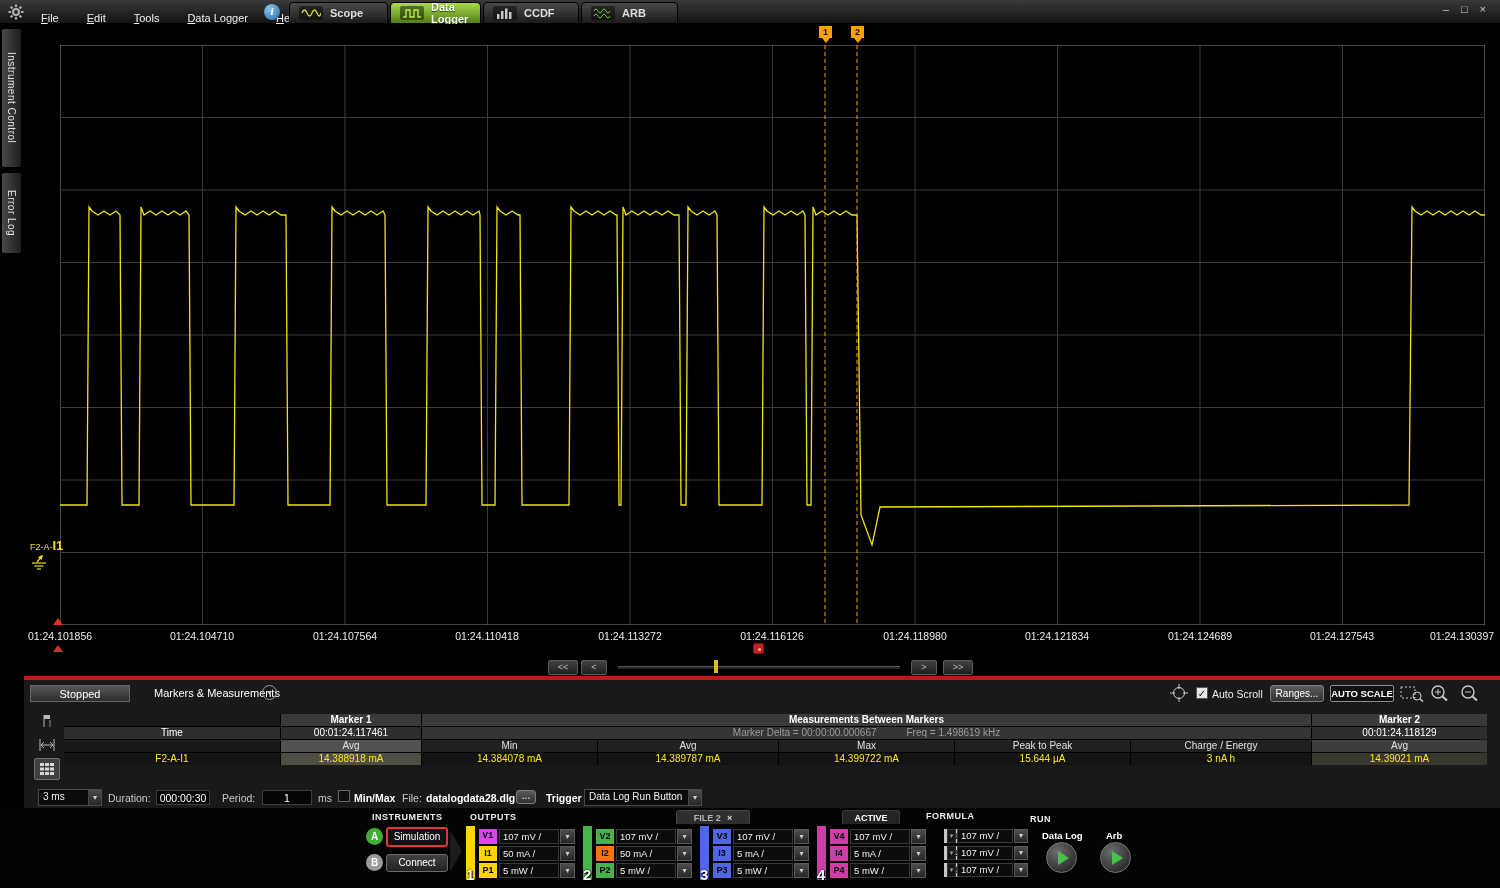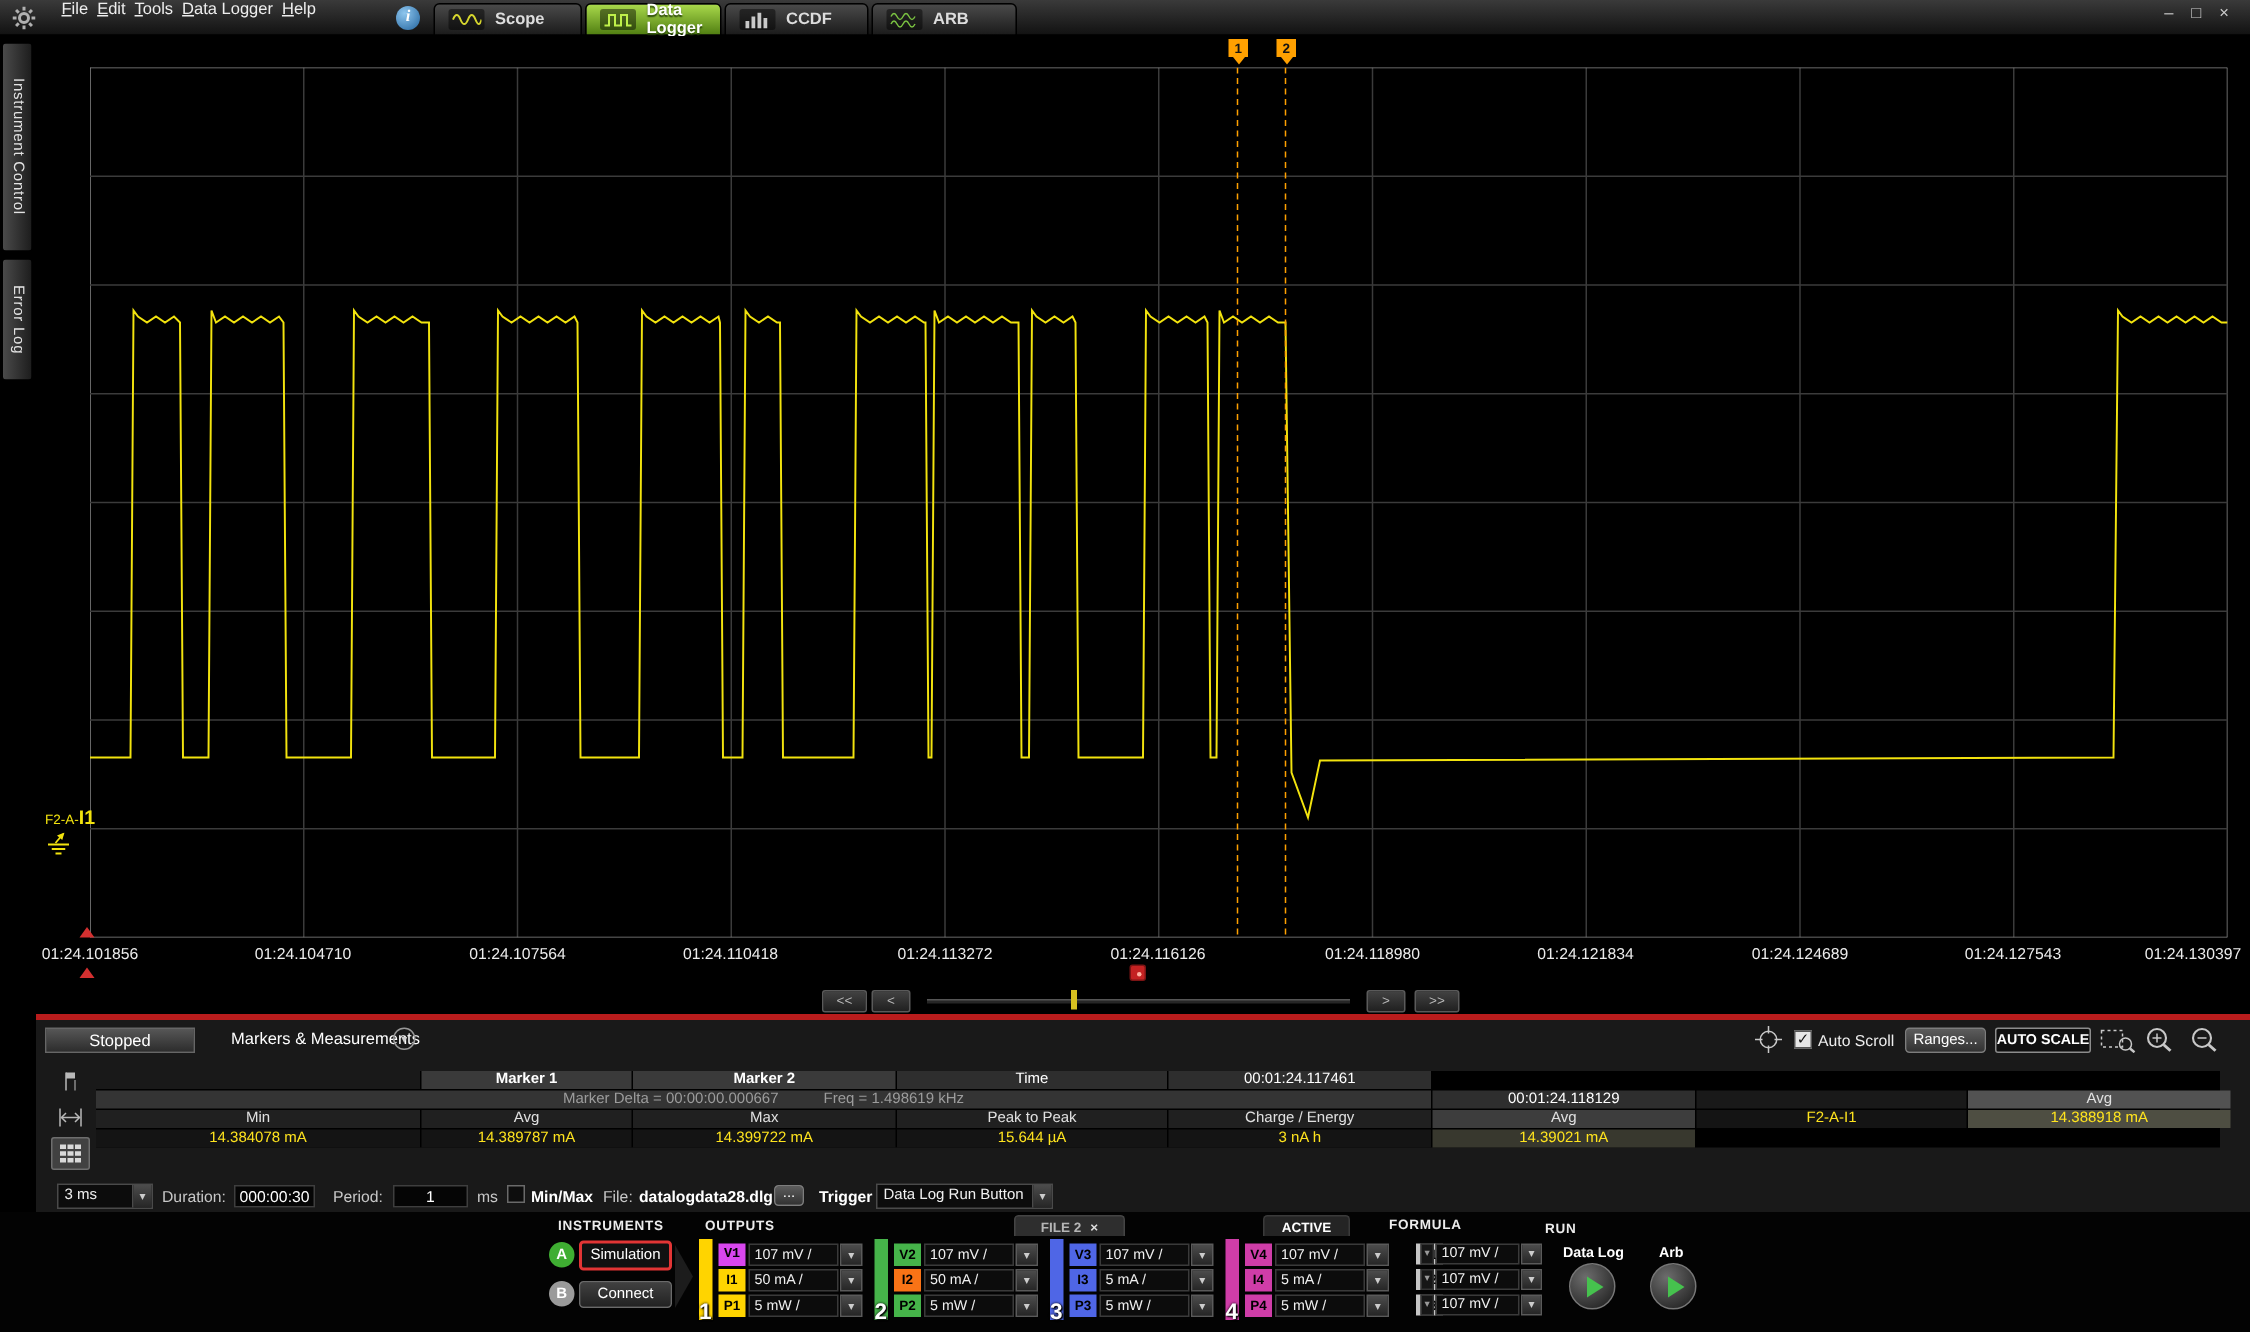--- a/index.html
+++ b/index.html
@@ -4,21 +4,21 @@
 <style>
   *{margin:0;padding:0;box-sizing:border-box;}
   html,body{width:1500px;height:888px;background:#000;overflow:hidden;
     font-family:"Liberation Sans",sans-serif;}
   #app{position:relative;width:1500px;height:888px;background:#000;color:#ddd;}
   .abs{position:absolute;}
 
   
   #titlebar{position:absolute;left:0;top:0;width:1500px;height:24px;
     background:linear-gradient(#3a3a3a,#121212);border-bottom:1px solid #000;}
-  #menus{position:absolute;left:38px;top:0;height:24px;display:flex;gap:0;align-items:flex-start;}
+  #menus{position:absolute;left:38px;top:0;height:24px;display:flex;gap:22px;align-items:flex-end;}
   .menu{display:inline-block;font-size:11px;color:#eee;padding:0 3px;cursor:default;}
   .menu::first-letter{text-decoration:underline;}
   .ttab{position:absolute;top:2px;height:22px;border-radius:4px 4px 0 0;
     background:linear-gradient(#4a4a4a,#1b1b1b);border:1px solid #000;color:#ddd;
     font-size:11px;font-weight:bold;display:flex;align-items:center;gap:7px;padding:0 9px;}
   .ttab.active{background:linear-gradient(#a9d94b,#517f12);color:#fff;text-shadow:0 1px 1px #27430a;}
   .ticon{display:inline-flex;align-items:center;justify-content:center;background:rgba(0,0,0,.45);
     border-radius:2px;padding:1px 2px;}
   #infoicon{position:absolute;left:264px;top:4px;width:16px;height:16px;border-radius:50%;
     background:radial-gradient(circle at 35% 30%,#8ec6ee,#22649e);color:#fff;
@@ -352,20 +352,21 @@
             <rect x="1" y="10" width="4" height="3"></rect>
             <rect x="6" y="10" width="4" height="3"></rect>
             <rect x="11" y="10" width="4" height="3"></rect>
           </g>
         </svg>
     </div>
 
     <div id="mtable">
       <div class="c blank"></div>
       <div class="c h">Marker 1</div>
+      <div class="c h span5">Measurements Between Markers</div>
       <div class="c h">Marker 2</div>
 
       <div class="c t">Time</div>
       <div class="c t">00:01:24.117461</div>
       <div class="c t span5 delta">
         <span>Marker Delta = 00:00:00.000667</span>
         <span>Freq = 1.498619 kHz</span>
       </div>
       <div class="c t">00:01:24.118129</div>
 

